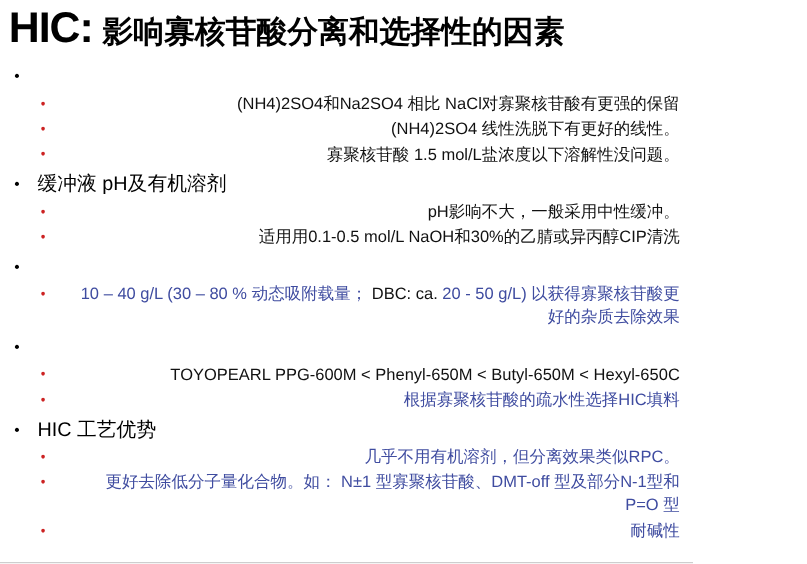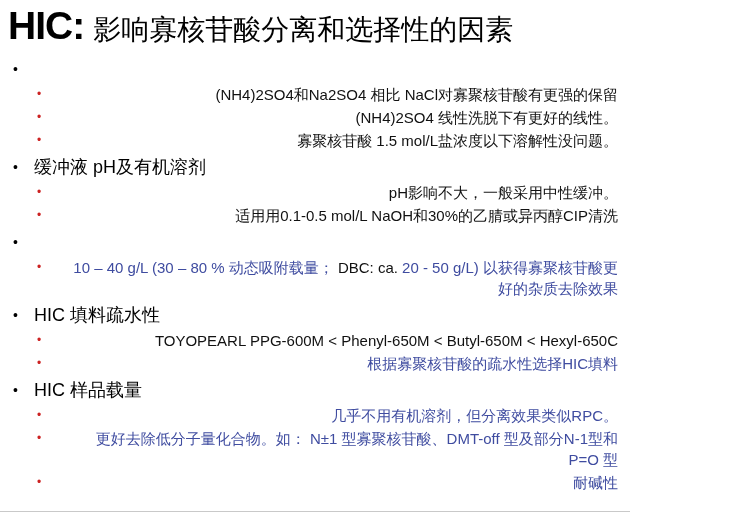--- a/index.html
+++ b/index.html
@@ -3,21 +3,21 @@
 <meta charset="utf-8">
 <style>
   html,body{margin:0;padding:0;}
   body{
     width:734px;height:513px;background:#ffffff;overflow:hidden;
     font-family:"Liberation Sans","DejaVu Sans",sans-serif;color:#111111;
   }
   .slide{position:relative;width:630px;height:513px;box-sizing:border-box;padding:6px 12px 0 8px;}
   .title{display:flex;align-items:baseline;gap:9px;margin:0 0 10px 0;white-space:nowrap;color:#000;}
   .title .latin{font-size:39px;font-weight:600;line-height:1.05;letter-spacing:-1px;}
-  .title .cjk{font-size:28px;font-weight:400;line-height:1.1;}
+  .title .cjk{font-size:28px;font-weight:700;line-height:1.1;}
   .section{margin-top:4px;}
   .h-row{display:flex;align-items:center;margin:2px 0 3px 0;}
   .h-bullet{flex:none;width:26px;padding-left:5px;box-sizing:border-box;font-size:14px;line-height:24px;color:#000;}
   .h-text{font-size:18px;line-height:24px;color:#000;}
   .item{display:flex;margin:2px 0;}
   .i-bullet{flex:none;width:34px;margin-left:29px;box-sizing:border-box;font-size:12px;line-height:21px;color:var(--bullet_red,#cc2222);}
   .i-text{flex:1;font-size:15px;line-height:21px;text-align:right;}
   [data-color="black"]{color:#111111;}
   [data-color="blue"]{color:var(--text_blue,#3f4ca0);margin-top:20px;}
   .divider{position:absolute;left:0;right:0;bottom:1px;height:1px;background:#c9c9c9;}
@@ -71,36 +71,35 @@
     </div>
     <div class="item">
       <span class="i-bullet">•</span>
       <span class="i-text"><span data-color="blue">10 – 40 g/L (30 – 80 % 动态吸附载量； </span><span data-color="black">DBC: ca.</span><span data-color="blue"> 20 -  50 g/L) 以获得寡聚核苷酸更好的杂质去除效果</span></span>
     </div>
   </div>
 
   <div class="section">
     <div class="h-row">
       <span class="h-bullet">•</span>
-      <span class="h-text">HIC 填料疏水性</span>
     </div>
     <div class="item">
       <span class="i-bullet">•</span>
       <span class="i-text"><span data-color="black">TOYOPEARL PPG-600M &lt; Phenyl-650M &lt; Butyl-650M &lt; Hexyl-650C</span></span>
     </div>
     <div class="item">
       <span class="i-bullet">•</span>
       <span class="i-text"><span data-color="blue">根据寡聚核苷酸的疏水性选择HIC填料</span></span>
     </div>
   </div>
 
   <div class="section">
     <div class="h-row">
       <span class="h-bullet">•</span>
-      <span class="h-text">HIC 样品载量</span>
+      <span class="h-text">HIC 工艺优势</span>
     </div>
     <div class="item">
       <span class="i-bullet">•</span>
       <span class="i-text"><span data-color="blue">几乎不用有机溶剂，但分离效果类似RPC。</span></span>
     </div>
     <div class="item">
       <span class="i-bullet">•</span>
       <span class="i-text"><span data-color="blue">更好去除低分子量化合物。如： N±1 型寡聚核苷酸、DMT-off 型及部分N-1型和P=O 型</span></span>
     </div>
     <div class="item">

